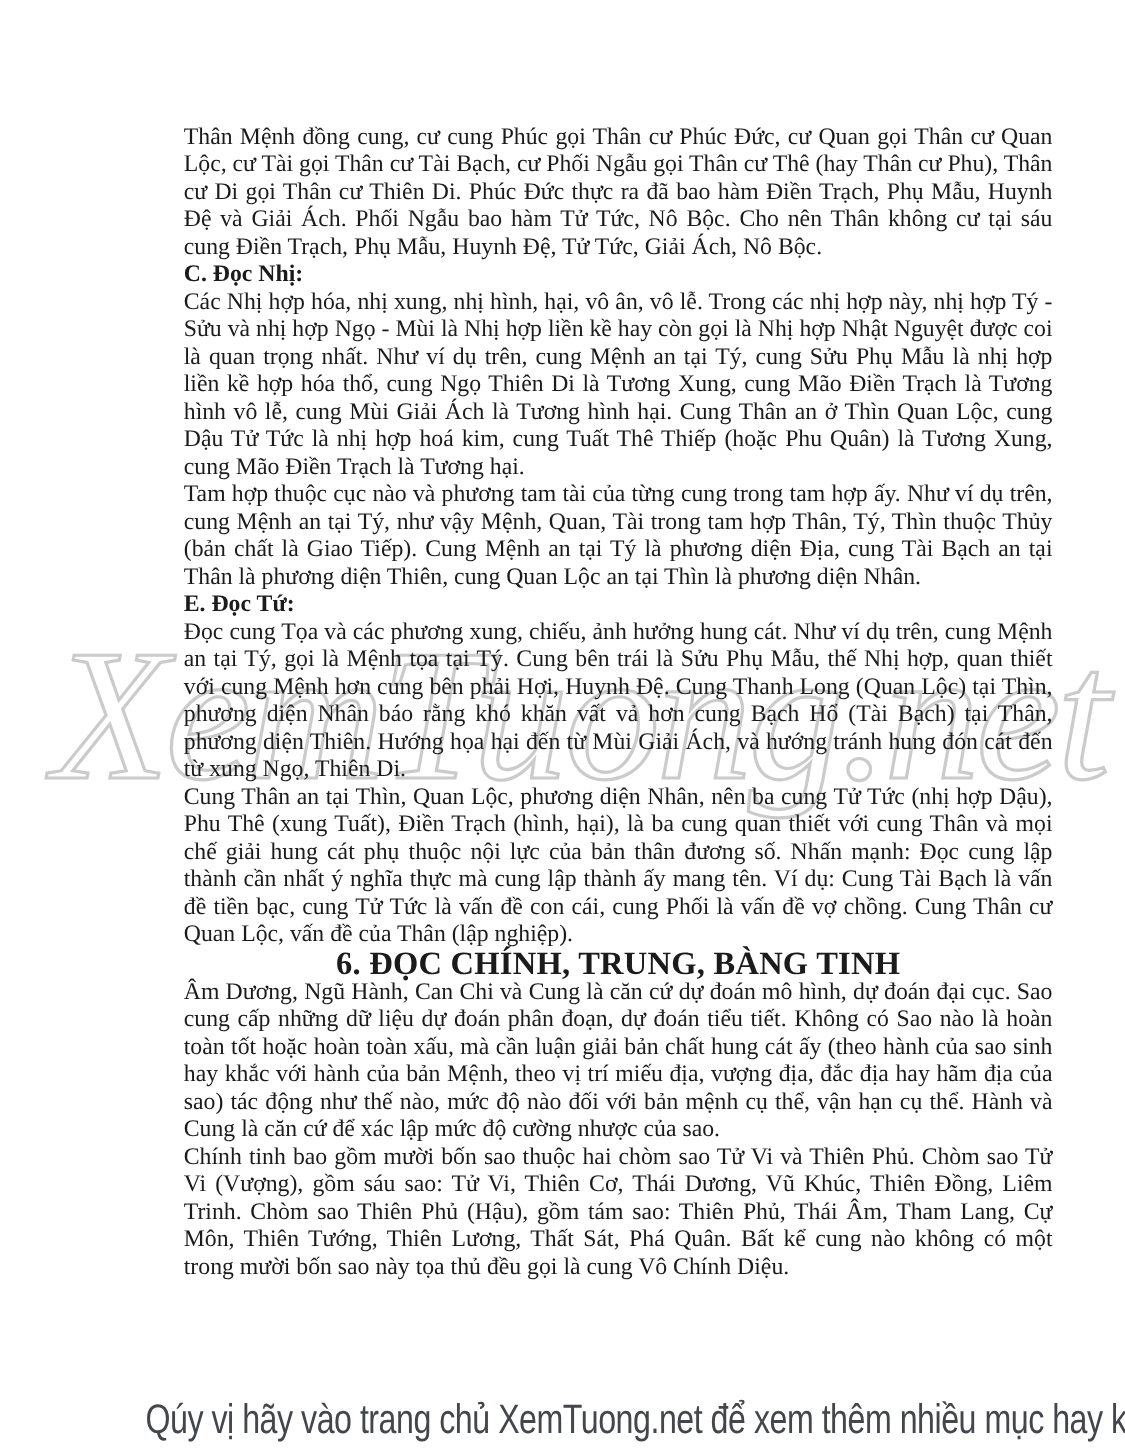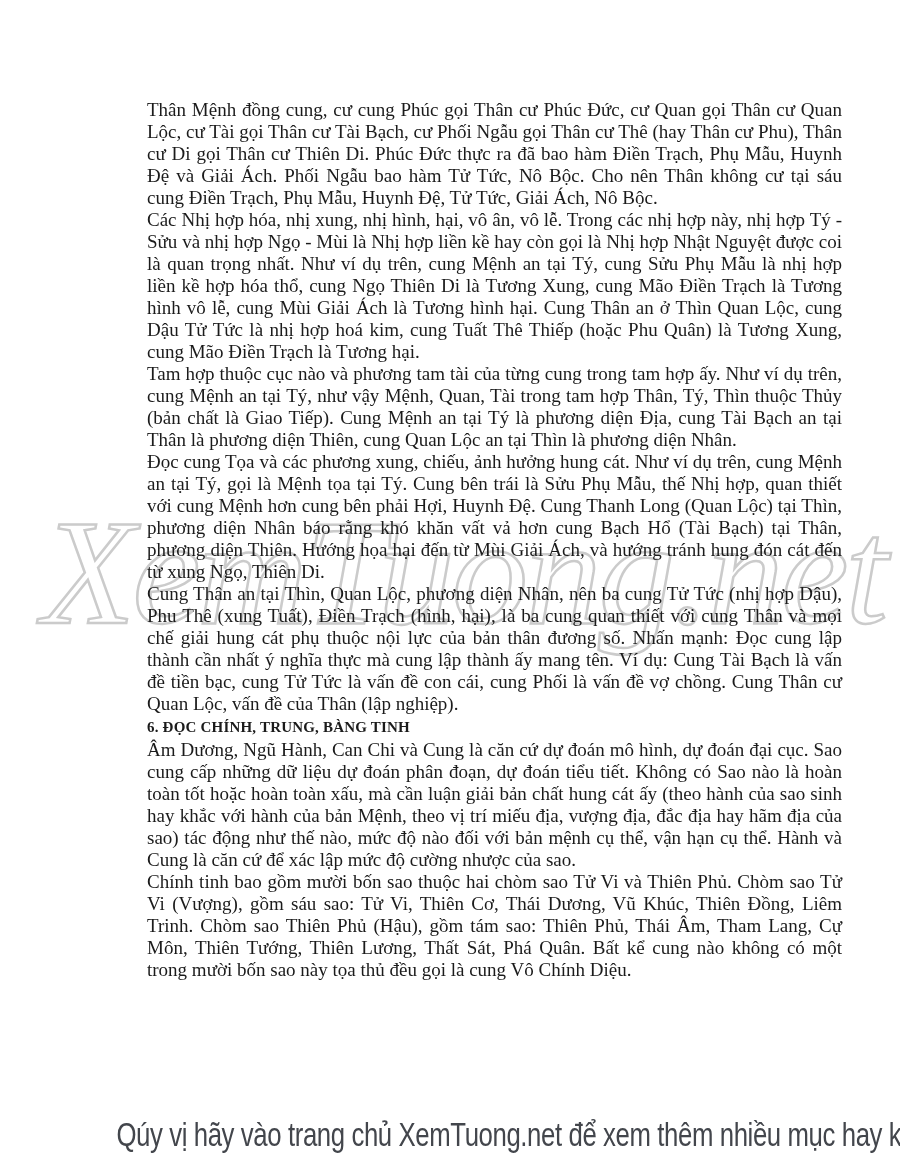--- a/index.html
+++ b/index.html
@@ -39,24 +39,24 @@
     margin-left: 40px;
   }
   .content p { margin: 0; }
   .sec-head {
     font-weight: bold;
     margin: 12px 0 0 0;
     text-align: left;
   }
   .big-head {
     font-weight: bold;
-    font-size: 15px;
+    font-size: 26px;
     line-height: 24px;
     margin: 14px 0 16px 0;
-    text-align: left;
+    text-align: center;
     letter-spacing: 0.2px;
   }
   .footer {
     position: absolute;
     left: 0;
     right: 0;
     top: 1116px;
     z-index: 1;
     text-align: center;
     white-space: nowrap;
@@ -76,24 +76,26 @@
 <body>
 
 <div class="page">
 
   <div class="watermark">XemTuong.net</div>
 
   <div class="content">
 
     <p>Thân Mệnh đồng cung, cư cung Phúc gọi Thân cư Phúc Đức, cư Quan gọi Thân cư Quan Lộc, cư Tài gọi Thân cư Tài Bạch, cư Phối Ngẫu gọi Thân cư Thê (hay Thân cư Phu), Thân cư Di gọi Thân cư Thiên Di. Phúc Đức thực ra đã bao hàm Điền Trạch, Phụ Mẫu, Huynh Đệ và Giải Ách. Phối Ngẫu bao hàm Tử Tức, Nô Bộc. Cho nên Thân không cư tại sáu cung Điền Trạch, Phụ Mẫu, Huynh Đệ, Tử Tức, Giải Ách, Nô Bộc.</p>
 
+    <p class="sec-head">C. Đọc Nhị:</p>
     <p>Các Nhị hợp hóa, nhị xung, nhị hình, hại, vô ân, vô lễ. Trong các nhị hợp này, nhị hợp Tý - Sửu và nhị hợp Ngọ - Mùi là Nhị hợp liền kề hay còn gọi là Nhị hợp Nhật Nguyệt được coi là quan trọng nhất. Như ví dụ trên, cung Mệnh an tại Tý, cung Sửu Phụ Mẫu là nhị hợp liền kề hợp hóa thổ, cung Ngọ Thiên Di là Tương Xung, cung Mão Điền Trạch là Tương hình vô lễ, cung Mùi Giải Ách là Tương hình hại. Cung Thân an ở Thìn Quan Lộc, cung Dậu Tử Tức là nhị hợp hoá kim, cung Tuất Thê Thiếp (hoặc Phu Quân) là Tương Xung, cung Mão Điền Trạch là Tương hại.</p>
 
     <p>Tam hợp thuộc cục nào và phương tam tài của từng cung trong tam hợp ấy. Như ví dụ trên, cung Mệnh an tại Tý, như vậy Mệnh, Quan, Tài trong tam hợp Thân, Tý, Thìn thuộc Thủy (bản chất là Giao Tiếp). Cung Mệnh an tại Tý là phương diện Địa, cung Tài Bạch an tại Thân là phương diện Thiên, cung Quan Lộc an tại Thìn là phương diện Nhân.</p>
 
+    <p class="sec-head">E. Đọc Tứ:</p>
     <p>Đọc cung Tọa và các phương xung, chiếu, ảnh hưởng hung cát. Như ví dụ trên, cung Mệnh an tại Tý, gọi là Mệnh tọa tại Tý. Cung bên trái là Sửu Phụ Mẫu, thế Nhị hợp, quan thiết với cung Mệnh hơn cung bên phải Hợi, Huynh Đệ. Cung Thanh Long (Quan Lộc) tại Thìn, phương diện Nhân báo rằng khó khăn vất vả hơn cung Bạch Hổ (Tài Bạch) tại Thân, phương diện Thiên. Hướng họa hại đến từ Mùi Giải Ách, và hướng tránh hung đón cát đến từ xung Ngọ, Thiên Di.</p>
     <p>Cung Thân an tại Thìn, Quan Lộc, phương diện Nhân, nên ba cung Tử Tức (nhị hợp Dậu), Phu Thê (xung Tuất), Điền Trạch (hình, hại), là ba cung quan thiết với cung Thân và mọi chế giải hung cát phụ thuộc nội lực của bản thân đương số. Nhấn mạnh: Đọc cung lập thành cần nhất ý nghĩa thực mà cung lập thành ấy mang tên. Ví dụ: Cung Tài Bạch là vấn đề tiền bạc, cung Tử Tức là vấn đề con cái, cung Phối là vấn đề vợ chồng. Cung Thân cư Quan Lộc, vấn đề của Thân (lập nghiệp).</p>
 
     <p class="big-head">6. ĐỌC CHÍNH, TRUNG, BÀNG TINH</p>
     <p>Âm Dương, Ngũ Hành, Can Chi và Cung là căn cứ dự đoán mô hình, dự đoán đại cục. Sao cung cấp những dữ liệu dự đoán phân đoạn, dự đoán tiểu tiết. Không có Sao nào là hoàn toàn tốt hoặc hoàn toàn xấu, mà cần luận giải bản chất hung cát ấy (theo hành của sao sinh hay khắc với hành của bản Mệnh, theo vị trí miếu địa, vượng địa, đắc địa hay hãm địa của sao) tác động như thế nào, mức độ nào đối với bản mệnh cụ thể, vận hạn cụ thể. Hành và Cung là căn cứ để xác lập mức độ cường nhược của sao.</p>
     <p>Chính tinh bao gồm mười bốn sao thuộc hai chòm sao Tử Vi và Thiên Phủ. Chòm sao Tử Vi (Vượng), gồm sáu sao: Tử Vi, Thiên Cơ, Thái Dương, Vũ Khúc, Thiên Đồng, Liêm Trinh. Chòm sao Thiên Phủ (Hậu), gồm tám sao: Thiên Phủ, Thái Âm, Tham Lang, Cự Môn, Thiên Tướng, Thiên Lương, Thất Sát, Phá Quân. Bất kể cung nào không có một trong mười bốn sao này tọa thủ đều gọi là cung Vô Chính Diệu.</p>
 
   </div>
 
   <div class="footer">

